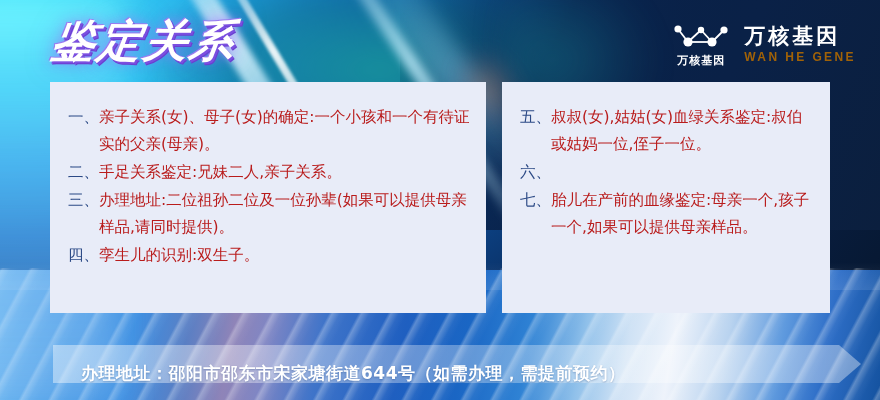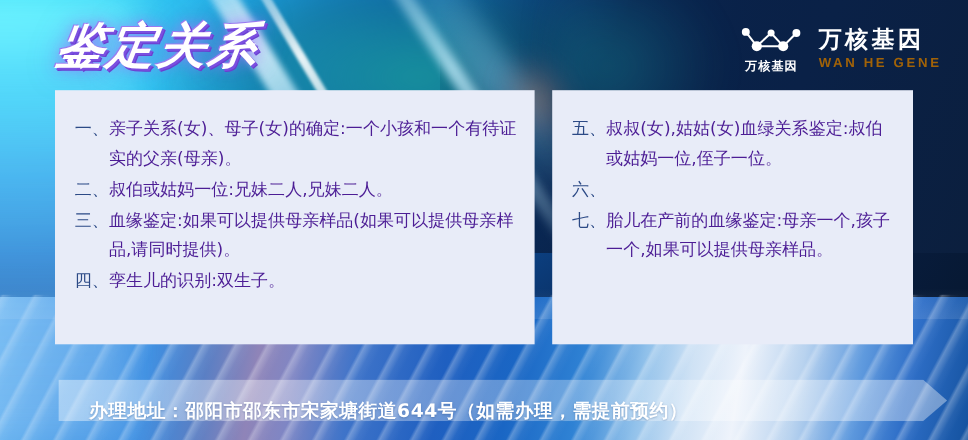--- a/index.html
+++ b/index.html
@@ -204,21 +204,21 @@
     color: #2c4a86;
     margin-bottom: 1px;
   }
   .item-num {
     flex: 0 0 auto;
     white-space: nowrap;
     color: #2c4a86;
   }
   .item-text {
     flex: 1 1 auto;
-    color: #4c1d95;
+    color: #b91c1c;
     text-indent: 0;
   }
 
   
   .addr-bar {
     position: absolute;
     left: 53px; top: 345px;
     width: 808px; height: 38px;
     background: linear-gradient(to right, rgba(255,255,255,0.42) 0%, rgba(255,255,255,0.30) 55%, rgba(255,255,255,0.38) 100%);
     clip-path: polygon(0 0, calc(100% - 22px) 0, 100% 50%, calc(100% - 22px) 100%, 0 100%);
@@ -287,25 +287,25 @@
     </div>
   </div>
 
   <div class="card card-left">
     <div class="item">
       <span class="item-num">一、</span>
       <span class="item-text">亲子关系(女)、母子(女)的确定:一个小孩和一个有待证实的父亲(母亲)。</span>
     </div>
     <div class="item">
       <span class="item-num">二、</span>
-      <span class="item-text">叔伯或姑妈一位:兄妹二人,兄妹二人。</span>
+      <span class="item-text">手足关系鉴定:兄妹二人,亲子关系。</span>
     </div>
     <div class="item">
       <span class="item-num">三、</span>
-      <span class="item-text">血缘鉴定:如果可以提供母亲样品(如果可以提供母亲样品,请同时提供)。</span>
+      <span class="item-text">办理地址:二位祖孙二位及一位孙辈(如果可以提供母亲样品,请同时提供)。</span>
     </div>
     <div class="item">
       <span class="item-num">四、</span>
       <span class="item-text">孪生儿的识别:双生子。</span>
     </div>
   </div>
 
   <div class="card card-right">
     <div class="item">
       <span class="item-num">五、</span>

